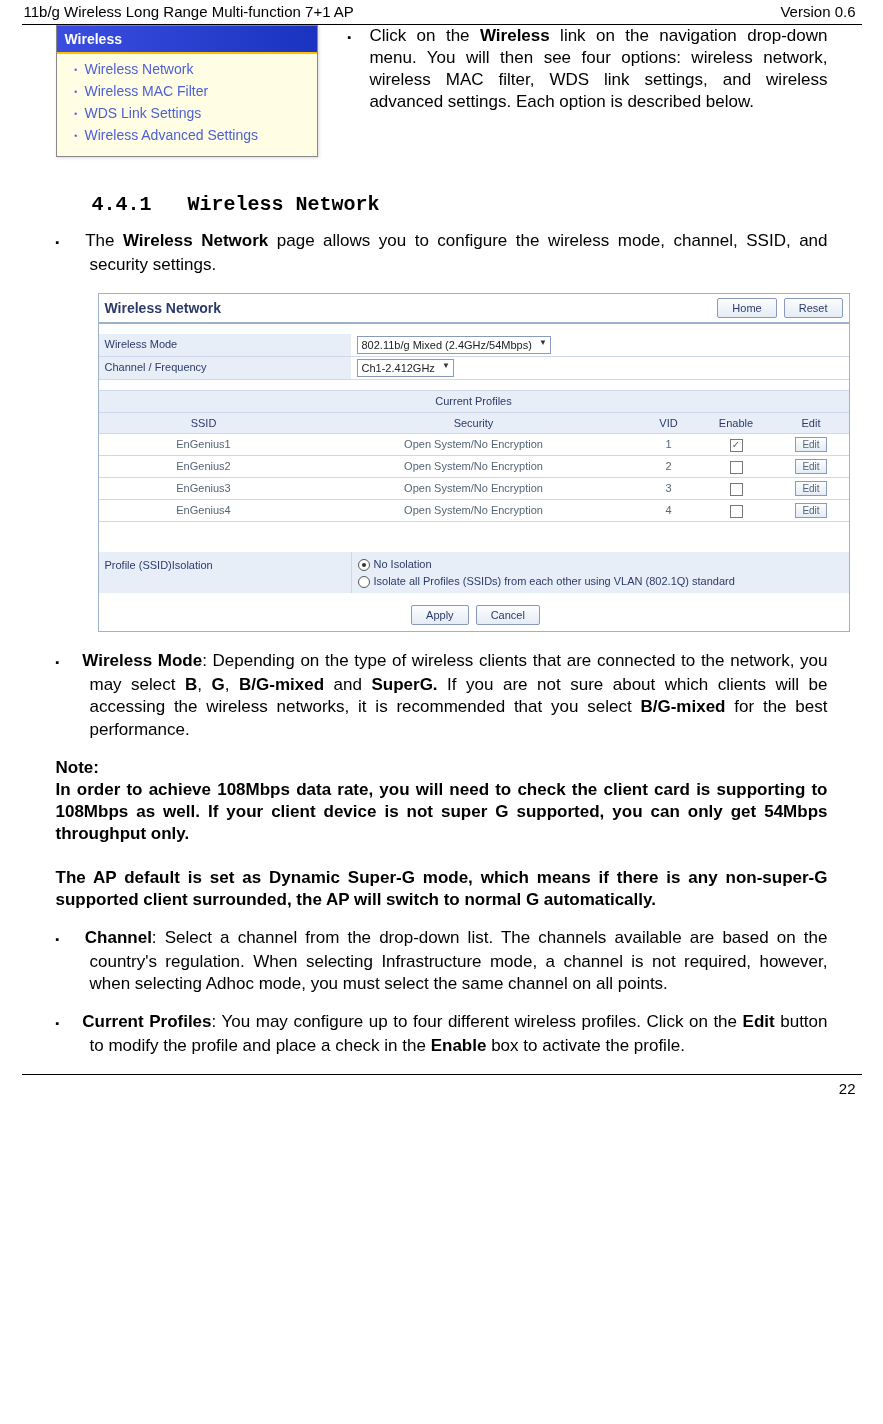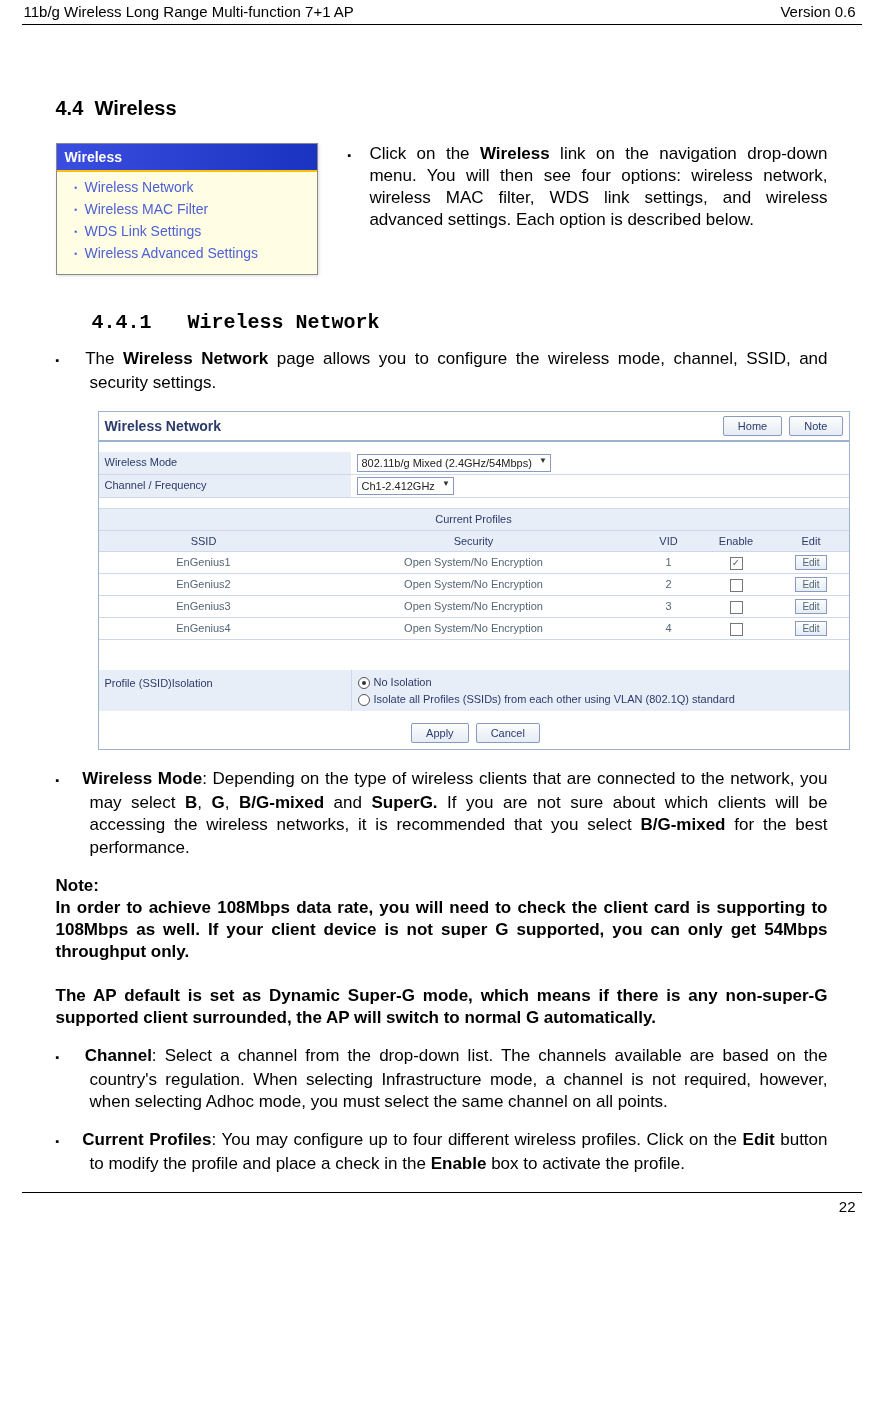--- a/index.html
+++ b/index.html
@@ -258,23 +258,20 @@
 </head>
 <body>
 
 <div class="page">
   <div class="header-row">
     <span>11b/g Wireless Long Range Multi-function 7+1 AP</span>
     <span>Version 0.6</span>
   </div>
 
   <div class="content">
-    <div class="sect-title">
-      <span>4.4</span>&nbsp;&nbsp;<span>Wireless</span>
-    </div>
 
     <div class="intro-row">
       <div class="wireless-menu">
         <div class="hbar">Wireless</div>
         <ul>
           <li>Wireless Network</li>
           <li>Wireless MAC Filter</li>
           <li>WDS Link Settings</li>
           <li>Wireless Advanced Settings</li>
         </ul>
@@ -293,21 +290,21 @@
 
     <div class="para list">
       <span class="bullet-sq" style="margin-right:22px;">▪</span><span>The </span><span class="bold">Wireless Network</span><span> page allows you to configure the wireless mode, channel, SSID, and security settings.</span>
     </div>
 
     <div class="shot">
       <div class="top">
         <span class="ttl">Wireless Network</span>
         <span>
           <span class="btn3d">Home</span>
-          <span class="btn3d">Note</span>
+          <span class="btn3d">Reset</span>
         </span>
       </div>
       <div style="height:10px;"></div>
       <div class="formrow">
         <div class="lab">Wireless Mode</div>
         <div class="val"><span class="sel">802.11b/g Mixed (2.4GHz/54Mbps)</span></div>
       </div>
       <div class="formrow">
         <div class="lab">Channel / Frequency</div>
         <div class="val"><span class="sel">Ch1-2.412GHz</span></div>

